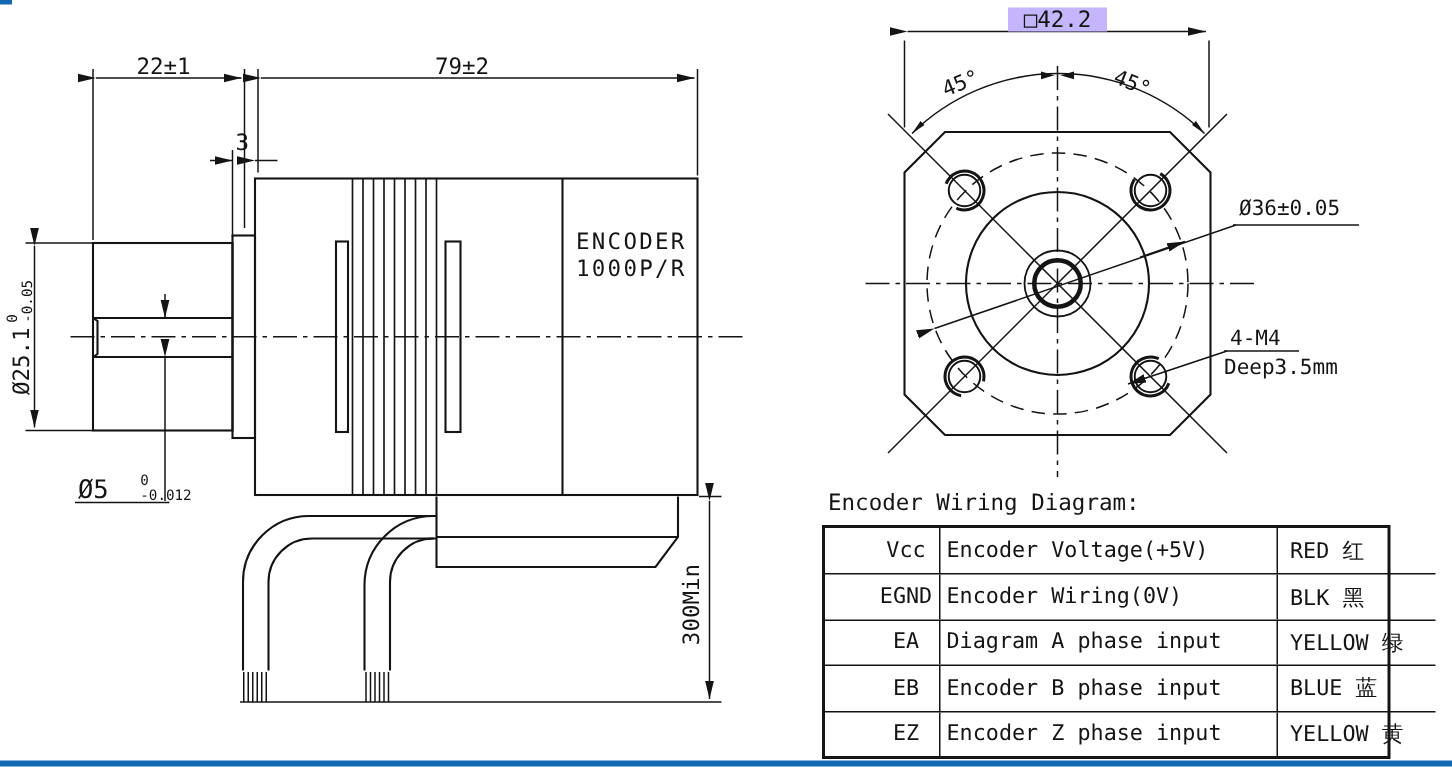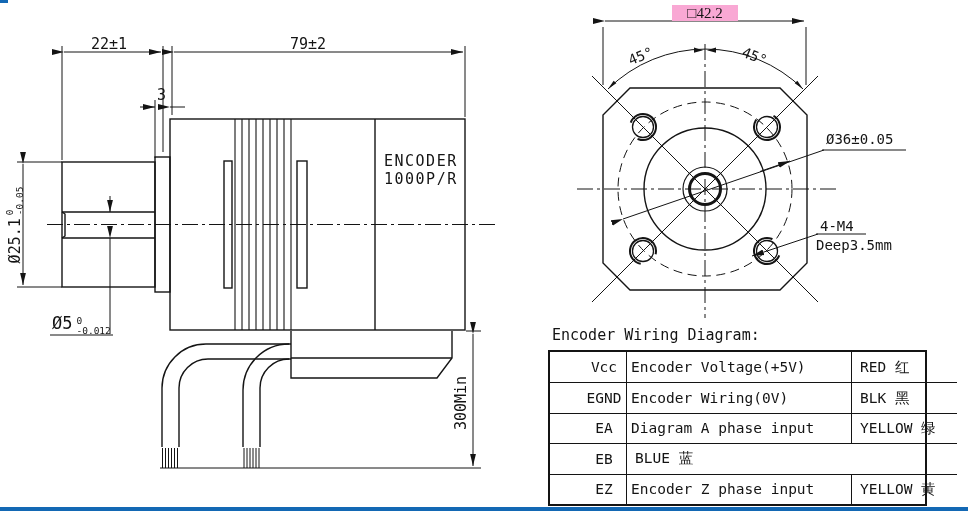--- a/index.html
+++ b/index.html
@@ -6,24 +6,24 @@
   .stage{position:relative;width:968px;height:514px;background:#ffffff;overflow:hidden;
          font-family:"DejaVu Sans Mono", monospace;color:#141414;}
   svg{position:absolute;left:0;top:0;}
   .lbl{position:absolute;font-size:15px;line-height:16px;white-space:nowrap;color:#141414;
        font-family:"DejaVu Sans Mono", monospace;}
   .sm{font-size:14px;}
   .ctr{text-align:center;}
   .rot{display:flex;align-items:center;gap:3px;transform:translate(-50%,-50%) rotate(-90deg);}
   .tol{display:inline-flex;flex-direction:column;font-size:9.5px;line-height:9.5px;}
   .tol span{font-style:normal;}
-  .bgw{background:#f9a8d4;padding:0 3px;font-family:Liberation Serif, serif;}
+  .bgw{background:#c4b5fd;padding:0 3px;}
   .r45l{transform:rotate(-22deg);}
   .r45r{transform:rotate(22deg);}
-  .dia5{display:flex;align-items:center;gap:4px;font-size:17px;}
+  .dia5{display:flex;align-items:flex-end;gap:21px;font-size:17px;}
   .enc{letter-spacing:1.5px;font-size:15px;}
   
   .wtable{position:absolute;left:548px;top:350px;width:375px;height:152px;
           border:2px solid #141414;display:grid;grid-template-rows:repeat(5,1fr);}
   .wrow{display:grid;grid-template-columns:44px 225px 106px;border-top:1.5px solid #141414;padding-left:32px;}
   .wrow:first-child{border-top:none;}
   .wcell{border-left:1.5px solid #141414;display:flex;align-items:center;
          font-size:14.5px;white-space:nowrap;overflow:hidden;}
   .wcell:first-child{border-left:none;justify-content:center;}
   .wcell.desc{padding-left:4px;}
@@ -233,20 +233,21 @@
       <div class="wcell desc">Encoder Wiring(0V)</div>
       <div class="wcell colr">BLK 黑</div>
     </div>
     <div class="wrow">
       <div class="wcell">EA</div>
       <div class="wcell desc">Diagram A phase input</div>
       <div class="wcell colr">YELLOW 绿</div>
     </div>
     <div class="wrow">
       <div class="wcell">EB</div>
+      <div class="wcell desc">Encoder B phase input</div>
       <div class="wcell colr">BLUE 蓝</div>
     </div>
     <div class="wrow">
       <div class="wcell">EZ</div>
       <div class="wcell desc">Encoder Z phase input</div>
       <div class="wcell colr">YELLOW 黄</div>
     </div>
   </div>
 
   <div class="bluebar" style="background: rgb(19, 104, 180);"></div>

